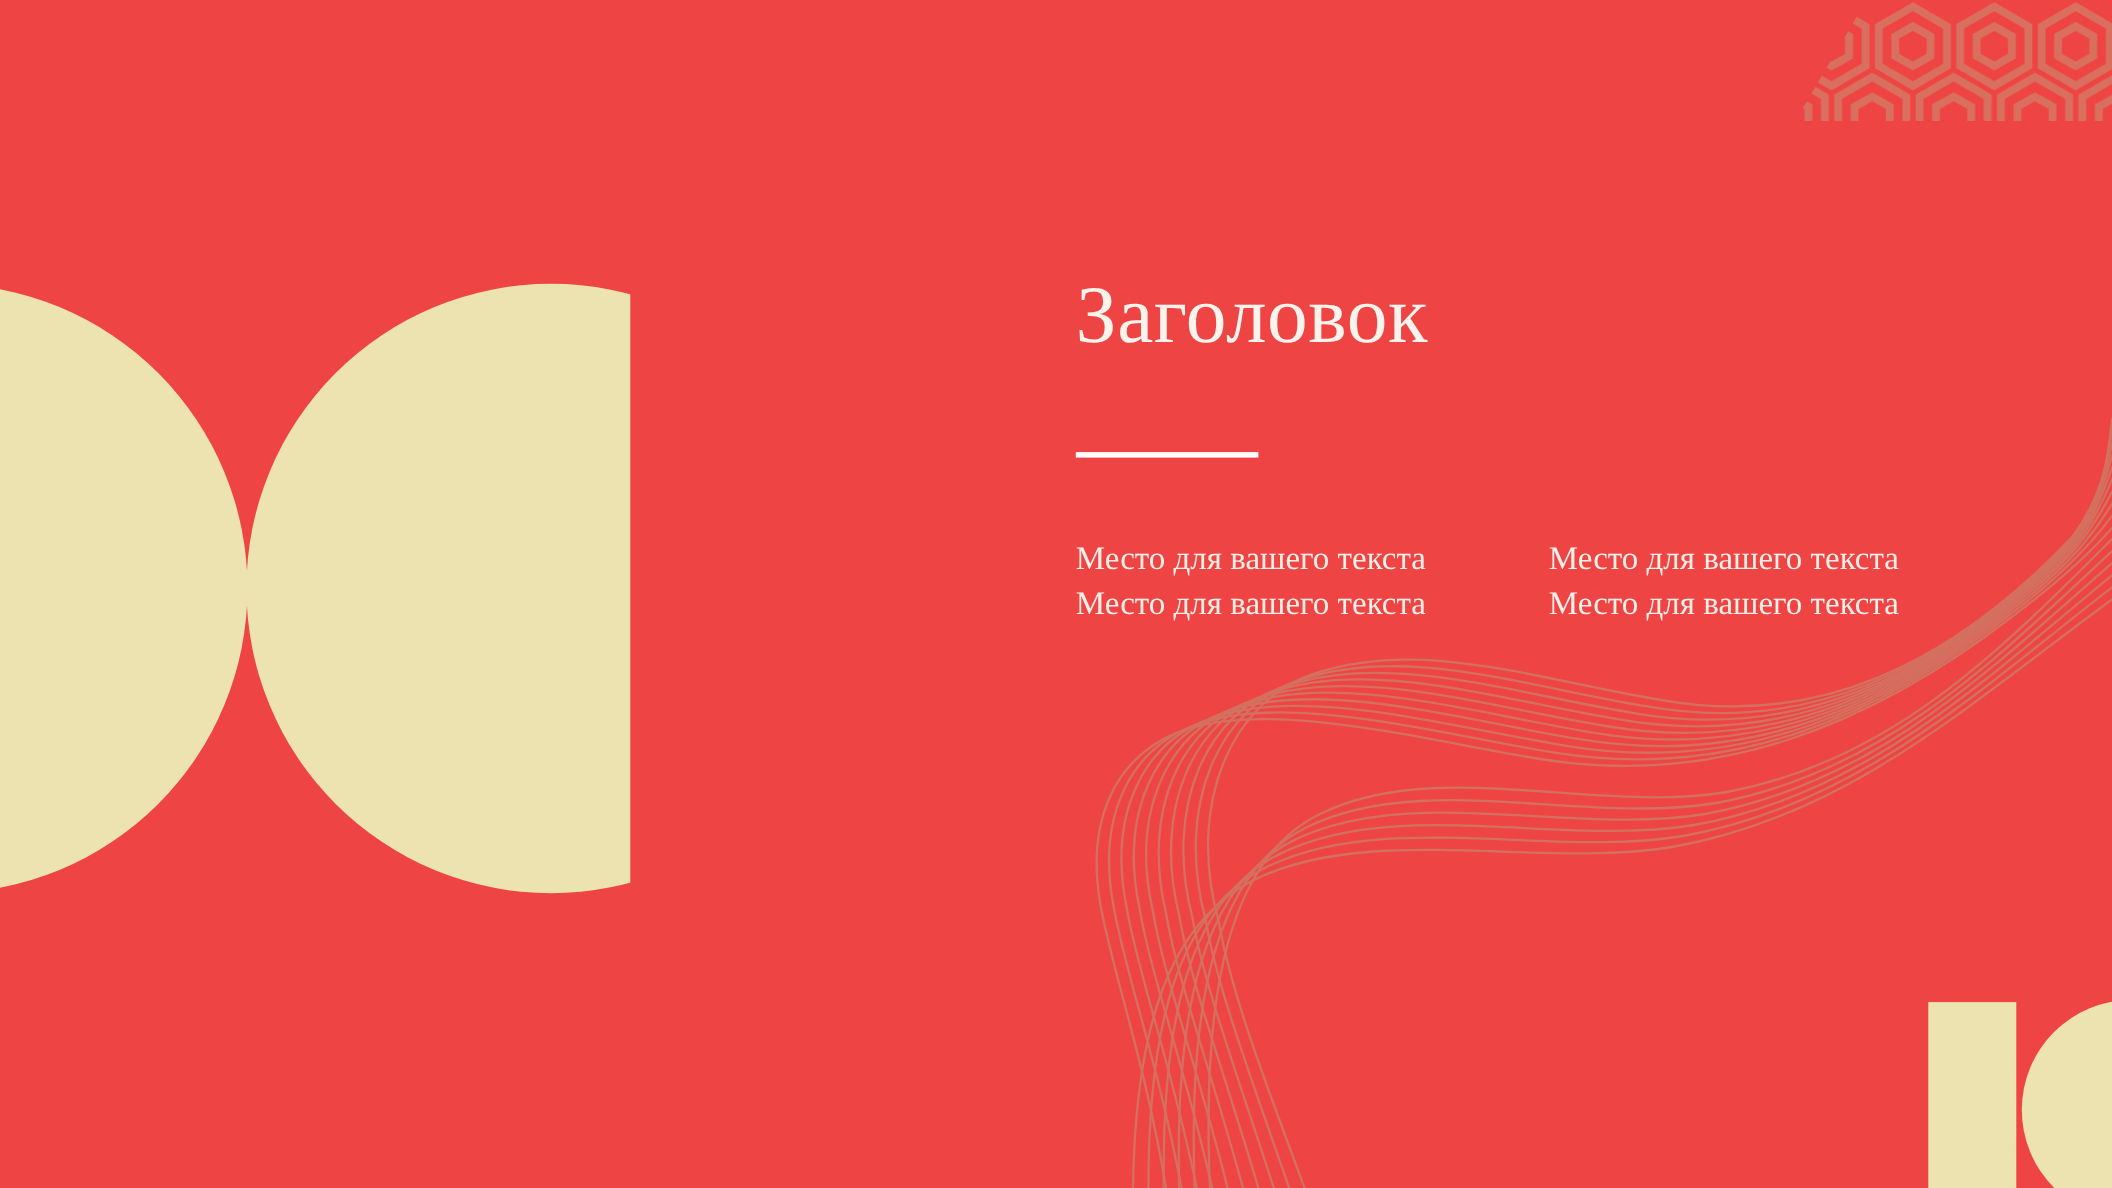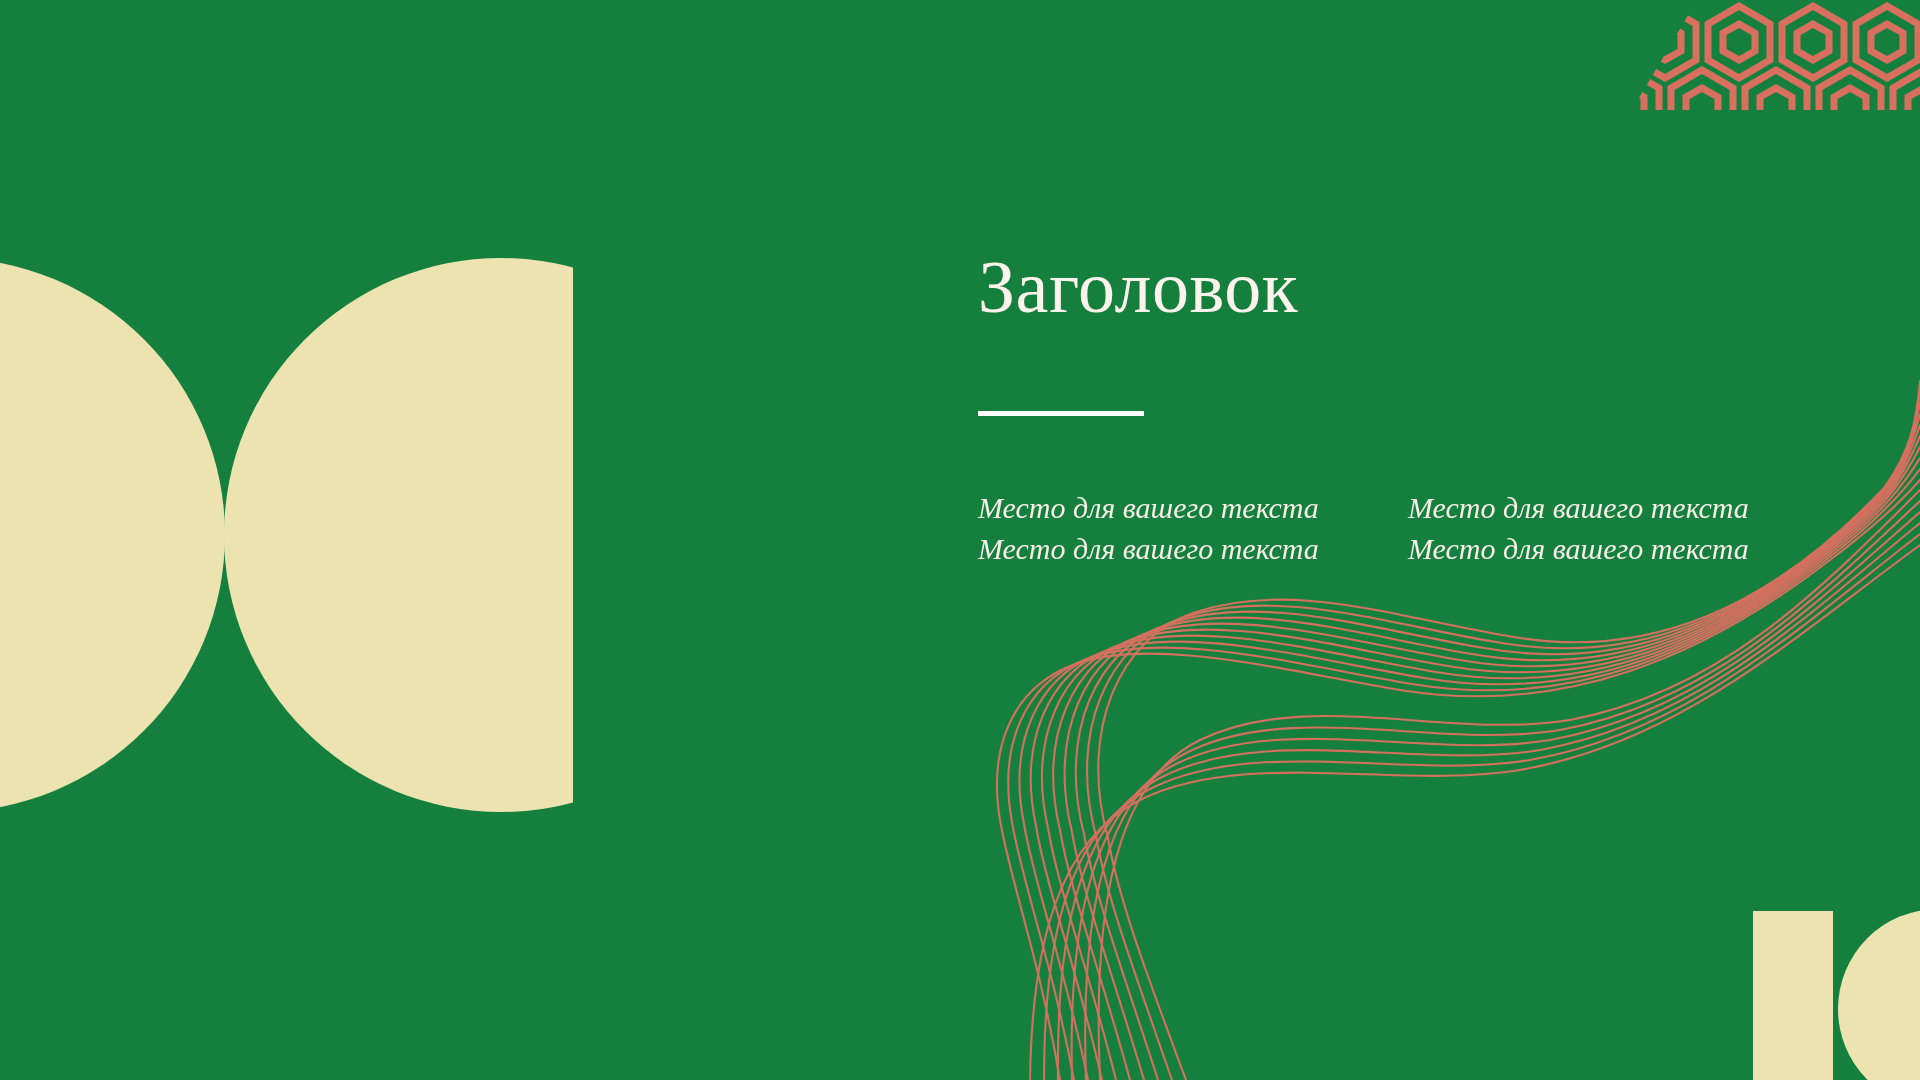--- a/index.html
+++ b/index.html
@@ -6,21 +6,21 @@
   html, body {
     margin: 0;
     padding: 0;
     background: #ffffff;
   }
   #slide {
     position: relative;
     width: 1920px;
     height: 1080px;
     overflow: hidden;
-    background: #15803d;
+    background: #ef4444;
     font-family: "Liberation Serif", "DejaVu Serif", serif;
   }
 
   
   .bg-layer {
     position: absolute;
     top: 0;
     left: 0;
     width: 1920px;
     height: 1080px;
@@ -49,21 +49,20 @@
     margin-top: 87px;
     width: 166px;
     height: 5px;
     background: #FFFFFF;
   }
 
   #columns {
     display: flex;
     margin-top: 41px;
     gap: 80px;
-    font-style: italic;
   }
 
   .text-col {
     width: 350px;
     font-size: 30px;
     line-height: 1.38;
     color: #F7EFE8;
   }
 </style>
 </head>

